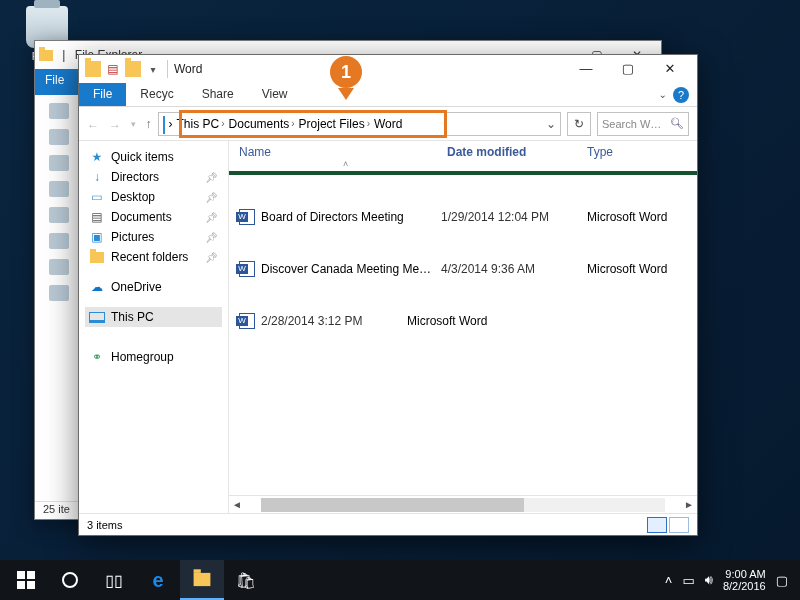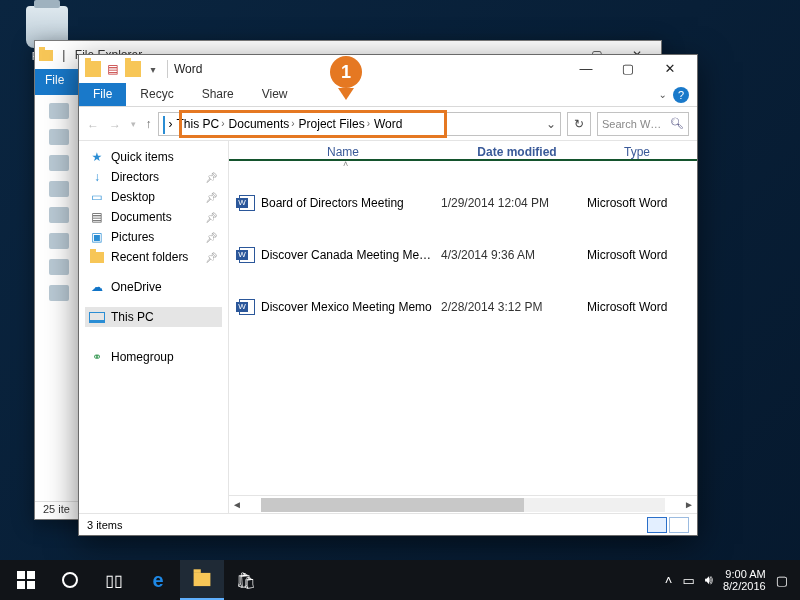--- a/index.html
+++ b/index.html
@@ -55,21 +55,21 @@
 
   .body-row { flex:1; display:flex; min-height:0; }
   .nav-pane { width:150px; border-right:1px solid #e4e4e4; padding:6px 6px; font-size:12px; overflow:hidden; }
   .nav-item { display:flex; align-items:center; gap:6px; padding:3px 4px; }
   .nav-item.selected { background:#e5e5e5; }
   .nav-item .ico { width:16px; height:14px; display:inline-flex; align-items:center; justify-content:center; }
   .pin { margin-left:auto; color:#888; font-size:10px; }
   .nav-sep { height:10px; }
 
   .content { flex:1; display:flex; flex-direction:column; min-width:0; }
-  .col-headers { display:flex; font-size:12px; color:#3a5a99; border-bottom:2px solid #14532d; padding:4px 10px 0 10px;text-align:center; }
+  .col-headers { display:flex; font-size:12px; color:#3a5a99; border-bottom:4px solid #14532d; padding:4px 10px 12px 10px; }
   .col-name { flex:1; position:relative; }
   .col-name .sort { position:absolute; left:50%; top:14px; font-size:9px; color:#888; }
   .col-date { width:140px;font-weight:bold; }
   .col-type { width:100px; }
   .file-list { flex:1; overflow:hidden; font-size:12px; }
   .file-row { display:flex; align-items:center; padding:2px 10px; gap:6px;margin-top:32px; }
   .file-row .fico { width:16px; height:16px; background:#fff; border:1px solid #2b579a; position:relative; }
   .file-row .fico::after { content:"W"; position:absolute; left:-4px; top:2px; width:12px; height:10px; background:#2b579a; color:#fff; font-size:8px; line-height:10px; text-align:center; }
   .file-row .fname { flex:1; white-space:nowrap; overflow:hidden; text-overflow:ellipsis; }
   .file-row .fdate { width:140px; color:#333; }
@@ -278,21 +278,20 @@
           <span class="ftype">Microsoft Word</span>
         </div>
         <div class="file-row">
           <span class="fico"></span>
           <span class="fname">Discover Canada Meeting Memo</span>
           <span class="fdate">4/3/2014 9:36 AM</span>
           <span class="ftype">Microsoft Word</span>
         </div>
         <div class="file-row">
           <span class="fico"></span>
-          <span class="fname">Discover Mexico Meeting Memo</span>
           <span class="fdate">2/28/2014 3:12 PM</span>
           <span class="ftype">Microsoft Word</span>
         </div>
       </div>
       <div class="hscroll">
         <span class="arr">◄</span>
         <div class="track">
             <div class="thumb"></div>
           </div>
         <span class="arr">►</span>

